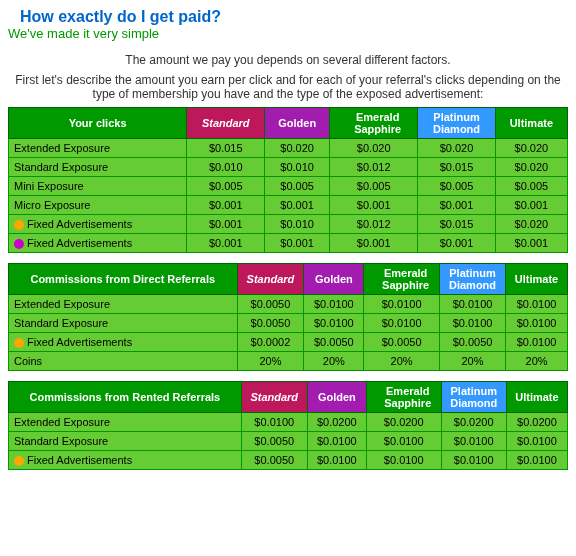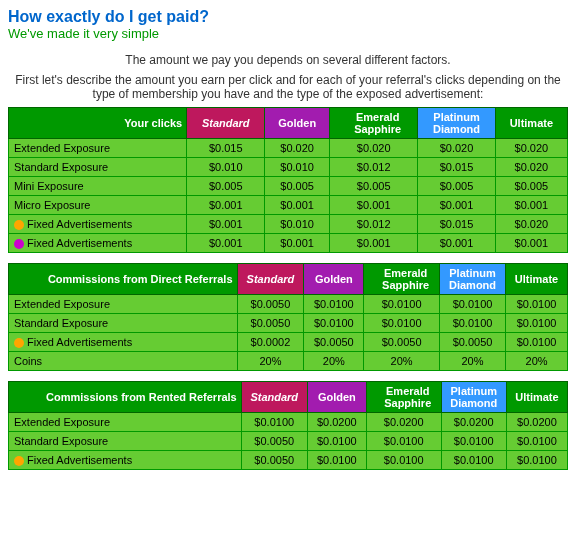--- a/index.html
+++ b/index.html
@@ -7,20 +7,21 @@
       font-family: Arial, sans-serif;
       font-size: 12px;
       background: #fff;
       padding: 8px;
       width: 576px;
     }
     h2 {
       color: #0066cc;
       font-size: 16px;
       font-weight: bold;
+      margin-left: 12px;
     }
     .subtitle {
       color: #009900;
       font-weight: normal;
       font-size: 13px;
       margin-bottom: 12px;
     }
     p {
       margin-bottom: 6px;
       font-size: 12px;
@@ -36,21 +37,21 @@
       background: #009900;
       color: #fff;
       font-weight: bold;
       padding: 3px 4px;
       text-align: center;
       font-size: 11px;
       border: 1px solid #006600;
     }
     .header-row td.section-title {
       background: #009900;
-      text-align: right;
+      text-align: center;
     }
     .header-row td.standard-col {
       background: #be185d;
       font-style: italic;
     }
     .header-row td.golden-col {
       background: #a21caf;
     }
     .header-row td.emerald-col {
       background: #009900;

